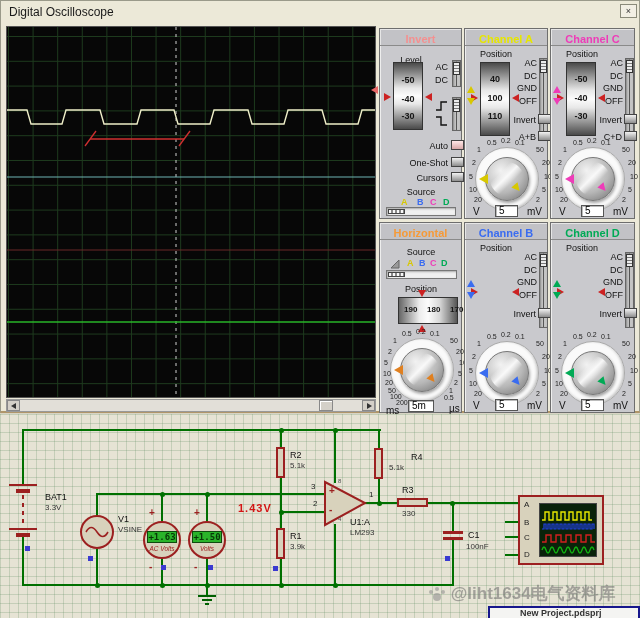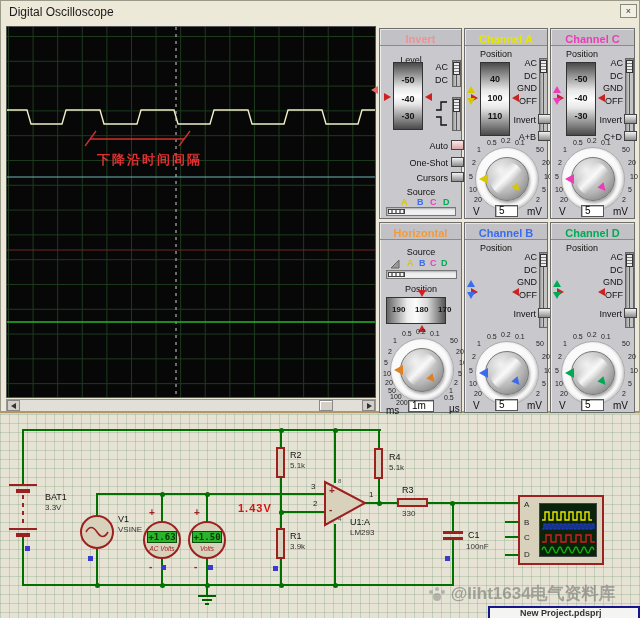--- a/index.html
+++ b/index.html
@@ -94,21 +94,20 @@
         <path d="M0,83 H20 L24,97 H55 L59,83 H93 L97,97 H130 L134,83 H167 L171,97 H203 L207,83 H241 L245,97 H277 L281,83 H315 L319,97 H351 L355,83 H370" fill="none" stroke="#eeeec8" stroke-width="1.4"></path>
         <line x1="0" y1="150" x2="370" y2="150" stroke="#6fb4b4" stroke-width="1.2"></line>
         <line x1="0" y1="223" x2="370" y2="223" stroke="#6a2828" stroke-width="1"></line>
         <line x1="0" y1="295" x2="370" y2="295" stroke="#28b428" stroke-width="1.4"></line>
         <g stroke="#d03030" stroke-width="1.3">
           <line x1="83" y1="112" x2="177" y2="112"></line>
           <line x1="78" y1="119" x2="89" y2="104"></line>
           <line x1="172" y1="119" x2="183" y2="104"></line>
         </g>
       </svg>
-      <div class="annot">下降沿时间间隔</div>
     </div>
     <i class="tri triL" style="left:370px;top:85px;border-right-color:#e86868"></i>
 
     <div id="hscroll">
       <div class="sbtn" style="left:0">
           <i class="tri triL" style="left:3px;top:2px;border-right-color:#333;border-right-width:5px;border-top-width:3px;border-bottom-width:3px"></i>
         </div>
       <div class="sbtn" style="right:0">
           <i class="tri triR" style="left:4px;top:2px;border-left-color:#333;border-left-width:5px;border-top-width:3px;border-bottom-width:3px"></i>
         </div>
@@ -263,21 +262,21 @@
         </svg>
       <span class="chlet" style="left:27px;top:35px;color:#d8c800">A</span>
       <span class="chlet" style="left:39px;top:35px;color:#3a6cf0">B</span>
       <span class="chlet" style="left:50px;top:35px;color:#ee3cb8">C</span>
       <span class="chlet" style="left:61px;top:35px;color:#00aa55">D</span>
       <div class="htrack" style="left:6px;top:47px;width:71px">
           <i class="hthumb"></i>
         </div>
       <span class="plab" style="left:18px;top:61px;width:46px">Position</span>
       <i class="tri triD" style="left:38px;top:67px;border-top-color:#c22"></i>
-      <div class="hgrad" style="left:6px;top:74px;width:60px;height:27px">
+      <div class="hgrad" style="left:18px;top:74px;width:60px;height:27px">
         <span class="hnum" style="left:5px;top:7px">190</span>
         <span class="hnum" style="left:28px;top:7px">180</span>
         <span class="hnum" style="left:51px;top:7px">170</span>
       </div>
       <i class="tri triU" style="left:38px;top:102px;border-bottom-color:#c22"></i>
       <div class="kring" style="left:10px;top:115px">
         <div class="kbody"></div>
           <div class="kshine"></div>
         <i class="tri ka1" style="border-right-color:#e08020"></i>
         <i class="tri ka2" style="border-top-color:#e08020"></i>
@@ -295,21 +294,21 @@
       <span class="kt" style="left:13px;top:114px">1</span>
       <span class="kt" style="left:8px;top:125px">2</span>
       <span class="kt" style="left:4px;top:136px">5</span>
       <span class="kt" style="left:3px;top:147px">10</span>
       <span class="kt" style="left:5px;top:156px">20</span>
       <span class="kt" style="left:8px;top:164px">50</span>
       <span class="kt" style="left:10px;top:170px">100</span>
       <span class="kt" style="left:16px;top:176px">200</span>
       <span class="unit" style="left:6px;top:182px">ms</span>
       <span class="unit" style="left:69px;top:180px">µs</span>
-      <div class="vbox" style="left:28px;top:177px;width:26px">1m</div>
+      <div class="vbox" style="left:28px;top:177px;width:26px">5m</div>
     </div>
 
     <div class="panel" style="left:463px;top:221px">
       <div class="phead"><span class="ptitle" style="color:#3a6cf0">Channel B</span></div>
       <span class="plab" style="left:8px;top:20px;width:46px">Position</span>
       <i class="tri triR" style="left:6px;top:65px"></i>
       <i class="tri triL" style="left:47px;top:65px"></i>
       <i class="tri triU" style="left:2px;top:57px;border-bottom-color:#3a6cf0"></i>
       <i class="tri triD" style="left:2px;top:69px;border-top-color:#3a6cf0"></i>
       <div class="cpl" style="left:42px;top:29px">
@@ -465,21 +464,21 @@
 
     <span class="probe" style="left:238px;top:88px">1.43V</span>
 
     <div class="res" style="left:276px;top:33px;width:9px;height:31px"></div>
     <span class="cref" style="left:290px;top:36px">R2</span>
     <span class="cval" style="left:290px;top:47px">5.1k</span>
     <div class="res" style="left:276px;top:114px;width:9px;height:31px"></div>
     <span class="cref" style="left:290px;top:117px">R1</span>
     <span class="cval" style="left:290px;top:128px">3.9k</span>
     <div class="res" style="left:374px;top:34px;width:9px;height:31px"></div>
-    <span class="cref" style="left:389px;top:38px">R4</span>
+    <span class="cref" style="left:411px;top:38px">R4</span>
     <span class="cval" style="left:389px;top:49px">5.1k</span>
     <div class="res" style="left:397px;top:84px;width:31px;height:9px"></div>
     <span class="cref" style="left:402px;top:71px">R3</span>
     <span class="cval" style="left:402px;top:95px">330</span>
 
     <svg width="44" height="50" style="position:absolute;left:324px;top:64px">
       <polygon points="1,4 1,47 41,25" fill="#d8d2bc" stroke="#9c2020" stroke-width="2"></polygon>
     </svg>
     <span class="pm" style="left:329px;top:71px">+</span>
     <span class="pm" style="left:329px;top:90px">-</span>

